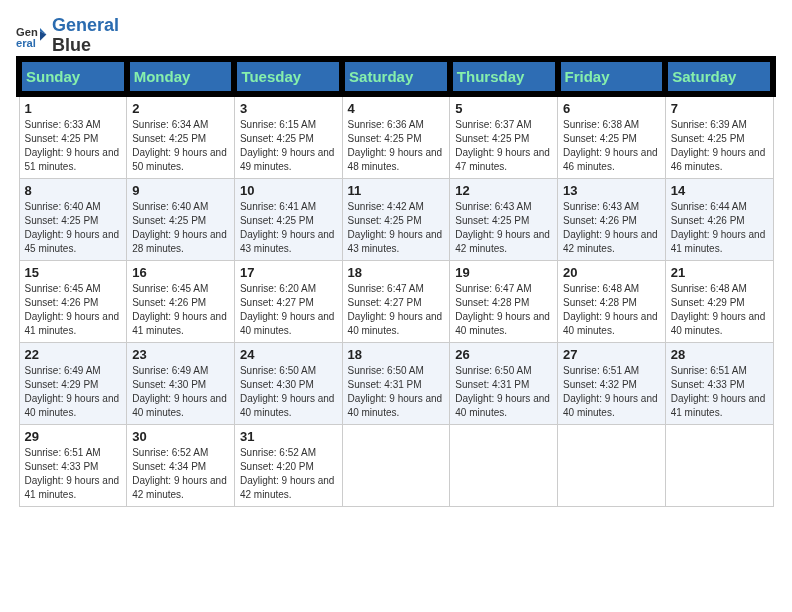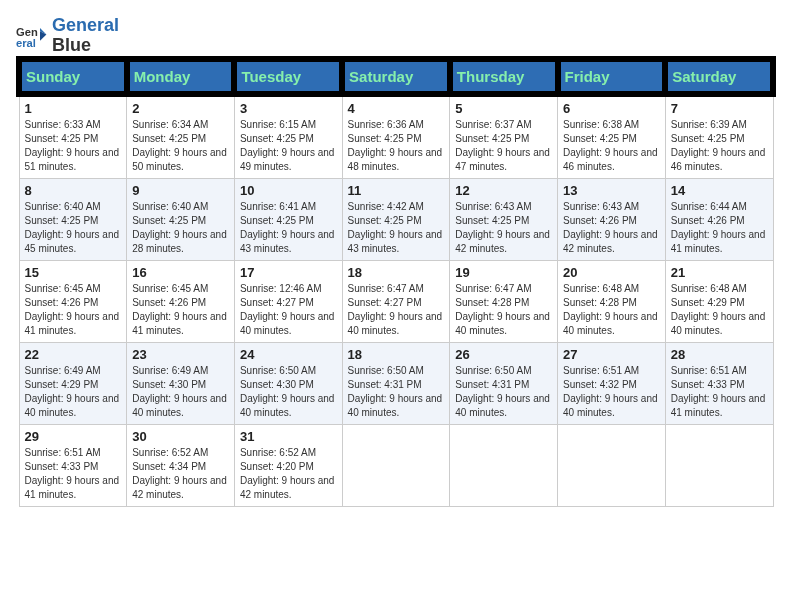--- a/index.html
+++ b/index.html
@@ -180,21 +180,21 @@
       <tr>
         <td><span class="day-num">15</span>
 <span class="cell-text">Sunrise: 6:45 AM</span><br>
 <span class="cell-text">Sunset: 4:26 PM</span><br>
 <span class="cell-text">Daylight: 9 hours and 41 minutes.</span></td>
         <td><span class="day-num">16</span>
 <span class="cell-text">Sunrise: 6:45 AM</span><br>
 <span class="cell-text">Sunset: 4:26 PM</span><br>
 <span class="cell-text">Daylight: 9 hours and 41 minutes.</span></td>
         <td><span class="day-num">17</span>
-<span class="cell-text">Sunrise: 12:46 AM</span><br>
+<span class="cell-text">Sunrise: 6:20 AM</span><br>
 <span class="cell-text">Sunset: 4:27 PM</span><br>
 <span class="cell-text">Daylight: 9 hours and 40 minutes.</span></td>
         <td><span class="day-num">18</span>
 <span class="cell-text">Sunrise: 6:47 AM</span><br>
 <span class="cell-text">Sunset: 4:27 PM</span><br>
 <span class="cell-text">Daylight: 9 hours and 40 minutes.</span></td>
         <td><span class="day-num">19</span>
 <span class="cell-text">Sunrise: 6:47 AM</span><br>
 <span class="cell-text">Sunset: 4:28 PM</span><br>
 <span class="cell-text">Daylight: 9 hours and 40 minutes.</span></td>

